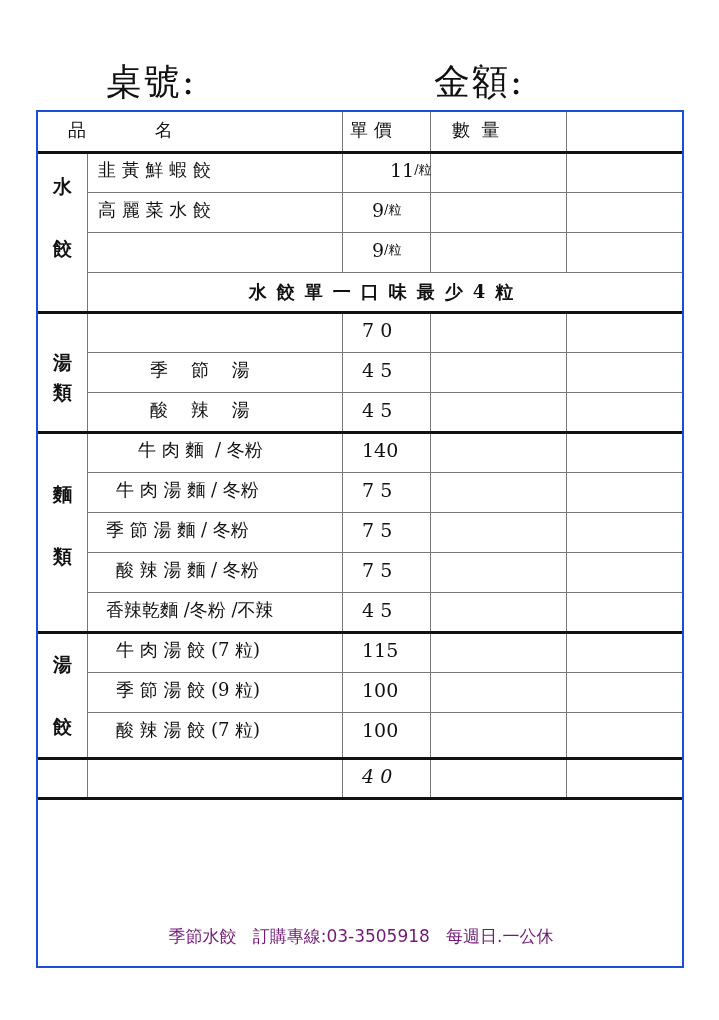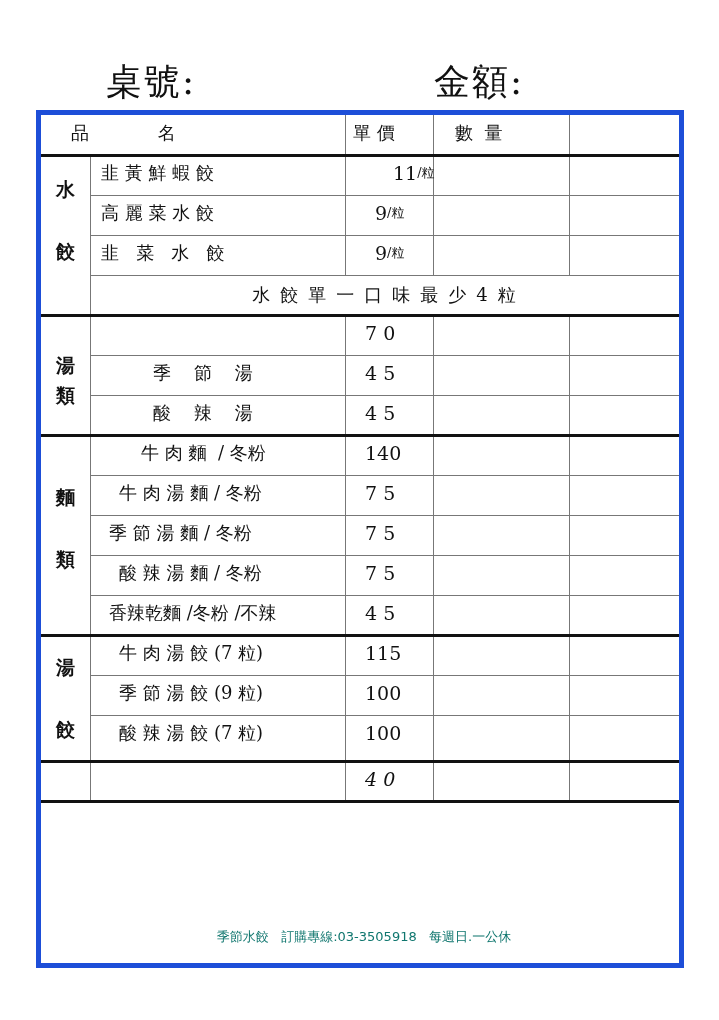--- a/index.html
+++ b/index.html
@@ -1,27 +1,27 @@
 <!DOCTYPE html>
 <html><head>
 <meta charset="utf-8">
 <style>
   html,body{margin:0;padding:0;background:#fff;}
   body{width:719px;height:1020px;position:relative;overflow:hidden;font-family:"DejaVu Serif","Liberation Serif",serif;color:#111;}
   .title{position:absolute;top:58px;font-size:36px;letter-spacing:2px;}
   #t1{left:106px;}
   #t2{left:434px;}
-  .tbl{position:absolute;left:36px;top:110px;width:648px;height:858px;border:5px solid #1d4ed8;box-sizing:border-box;}
+  .tbl{position:absolute;left:36px;top:110px;width:648px;height:858px;border:2px solid #1d4ed8;box-sizing:border-box;}
   .hl{position:absolute;left:0;right:0;height:0;border-top:1px solid #777;}
   .hl.thick{border-top:3px solid #111;}
   .vl{position:absolute;width:0;border-left:1px solid #777;}
   .cell{position:absolute;display:flex;align-items:center;font-size:18px;white-space:pre;}
   .cat{position:absolute;left:0;width:49px;font-size:19px;font-weight:bold;text-align:center;}
-  .note{position:absolute;left:49px;width:598px;top:160px;height:40px;display:flex;align-items:center;justify-content:center;font-size:18px;font-weight:normal;letter-spacing:10px;}
-  .footer{position:absolute;left:0;width:646px;top:813px;text-align:center;font-family:"DejaVu Sans","Liberation Sans",sans-serif;font-size:13px;color:#0f766e;white-space:pre;}
+  .note{position:absolute;left:49px;width:598px;top:160px;height:40px;display:flex;align-items:center;justify-content:center;font-size:18px;font-weight:bold;letter-spacing:10px;}
+  .footer{position:absolute;left:0;width:646px;top:813px;text-align:center;font-family:"DejaVu Sans","Liberation Sans",sans-serif;font-size:17px;color:#701a75;white-space:pre;}
   .price{font-size:19px;}
   .unit{font-size:13px;}
 </style>
 </head>
 <body>
 
 <div id="t1" class="title">桌號:</div>
 <div id="t2" class="title">金額:</div>
 
 <div class="tbl">
@@ -60,21 +60,20 @@
   <div class="cat" style="top:124px;">餃</div>
   <div class="cat" style="top:238px;">湯</div>
   <div class="cat" style="top:268px;">類</div>
   <div class="cat" style="top:370px;">麵</div>
   <div class="cat" style="top:432px;">類</div>
   <div class="cat" style="top:540px;">湯</div>
   <div class="cat" style="top:602px;">餃</div>
 
   <div class="cell" style="left:60px;top:42px;height:32px;">韭 黃 鮮 蝦 餃</div>
   <div class="cell" style="left:60px;top:82px;height:32px;">高 麗 菜 水 餃</div>
-  <div class="cell" style="left:60px;top:122px;height:32px;">韭   菜   水   餃</div>
   <div class="cell" style="left:112px;top:242px;height:32px;">季    節    湯</div>
   <div class="cell" style="left:112px;top:282px;height:32px;">酸    辣    湯</div>
   <div class="cell" style="left:100px;top:322px;height:32px;">牛 肉 麵  / 冬粉</div>
   <div class="cell" style="left:78px;top:362px;height:32px;">牛 肉 湯 麵 / 冬粉</div>
   <div class="cell" style="left:68px;top:402px;height:32px;">季 節 湯 麵 / 冬粉</div>
   <div class="cell" style="left:78px;top:442px;height:32px;">酸 辣 湯 麵 / 冬粉</div>
   <div class="cell" style="left:68px;top:482px;height:32px;">香辣乾麵 /冬粉 /不辣</div>
   <div class="cell" style="left:78px;top:522px;height:32px;">牛 肉 湯 餃 (7 粒)</div>
   <div class="cell" style="left:78px;top:562px;height:32px;">季 節 湯 餃 (9 粒)</div>
   <div class="cell" style="left:78px;top:602px;height:32px;">酸 辣 湯 餃 (7 粒)</div>

